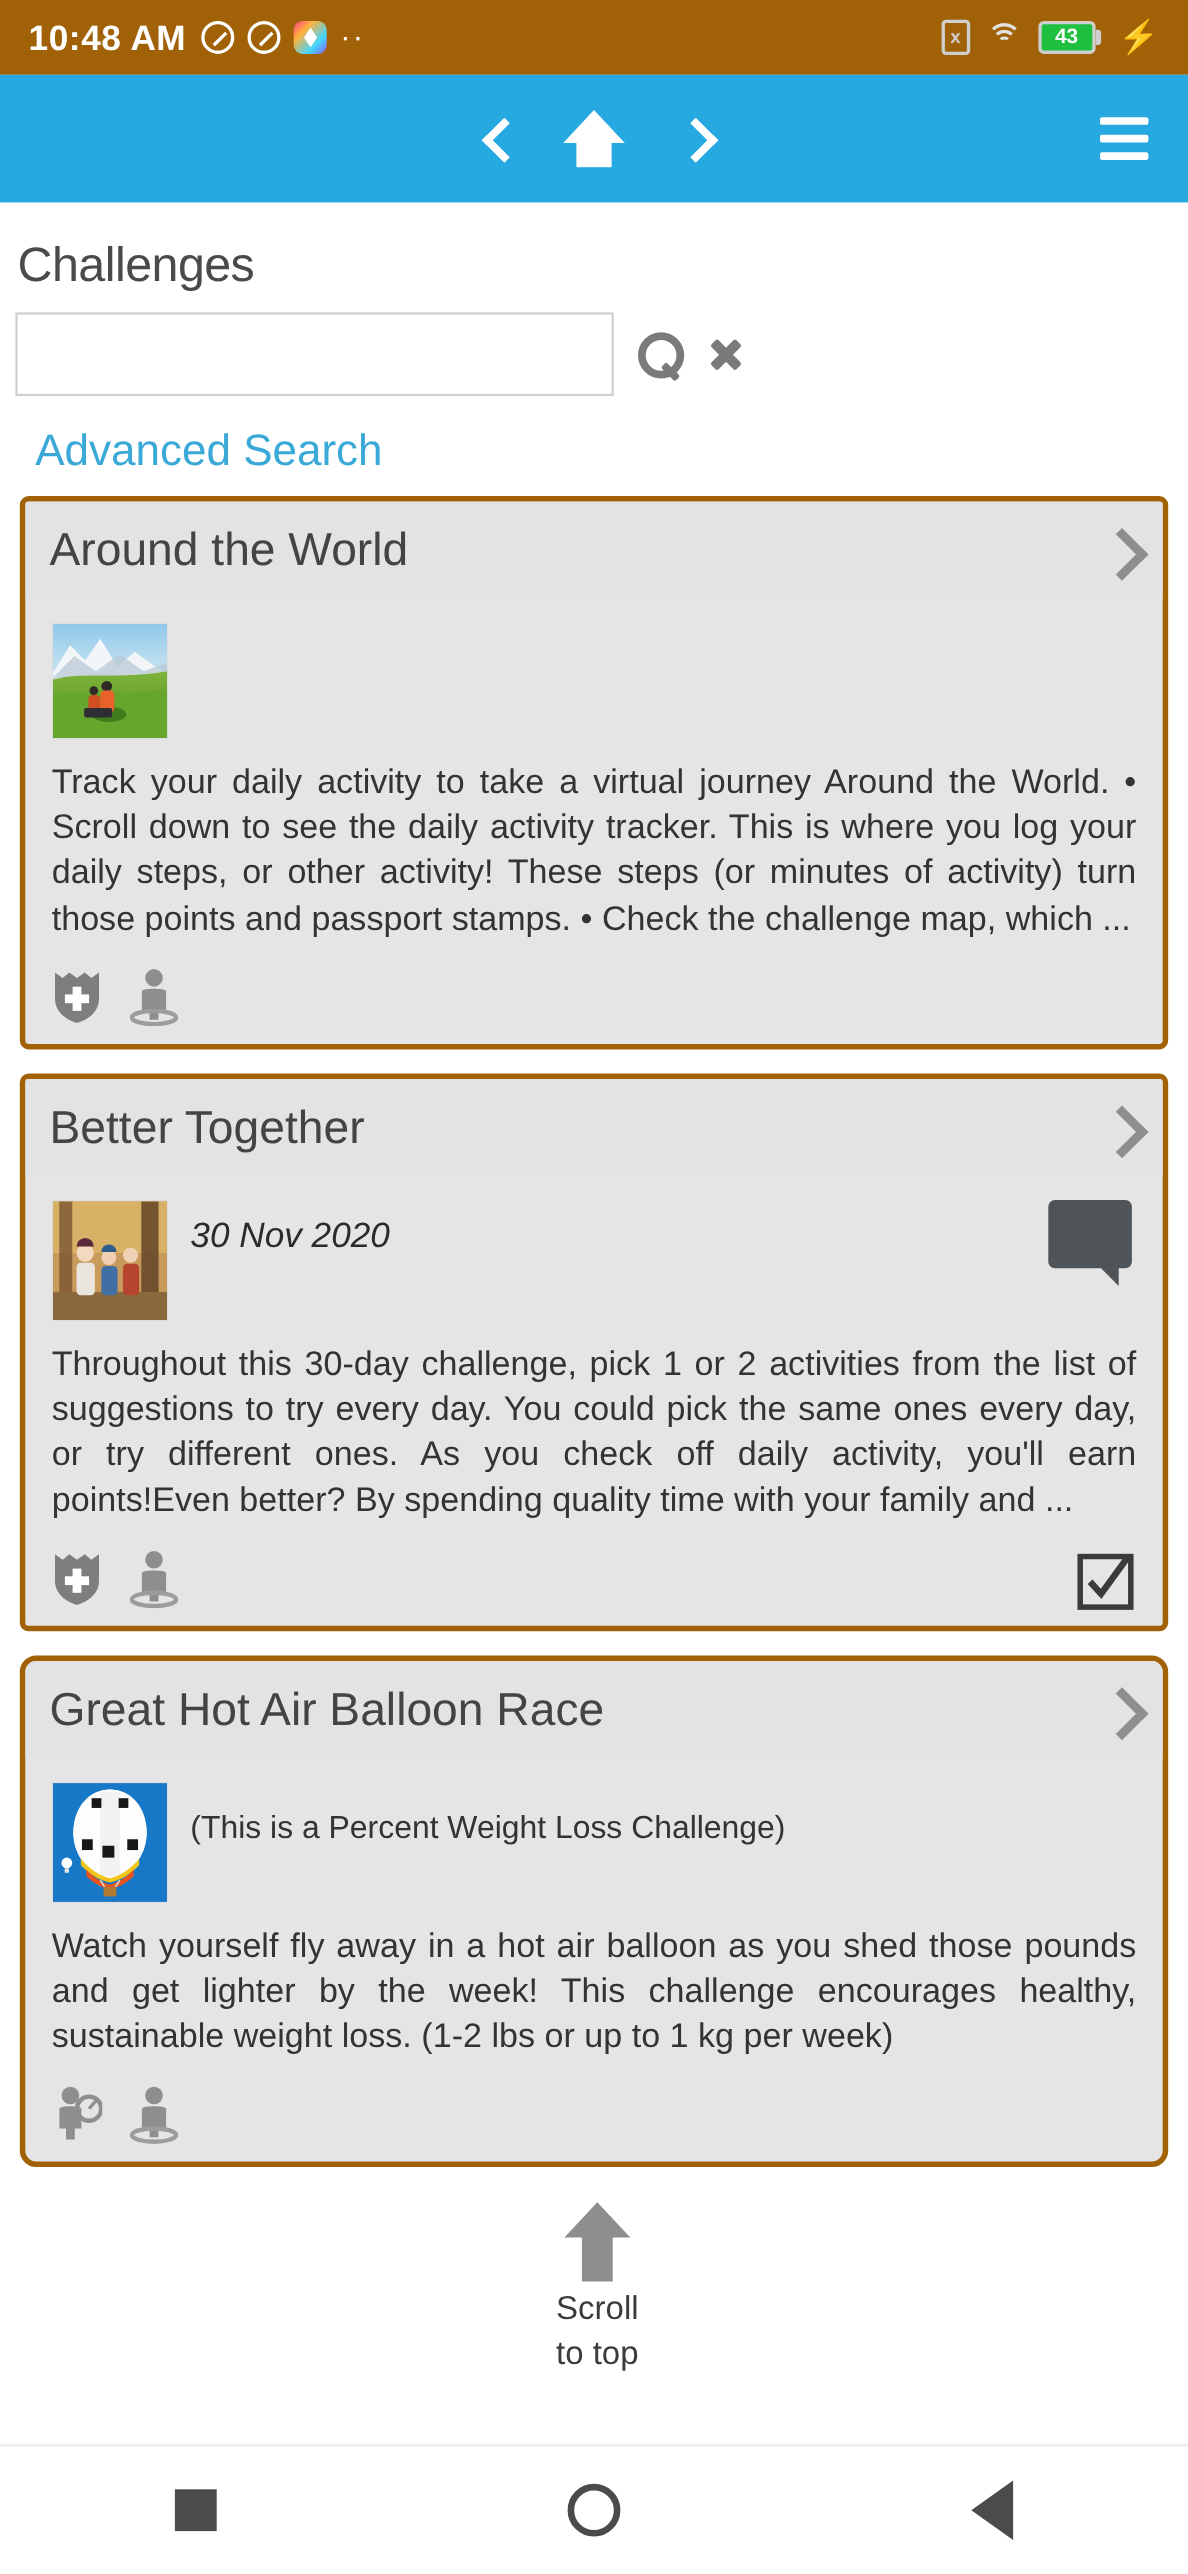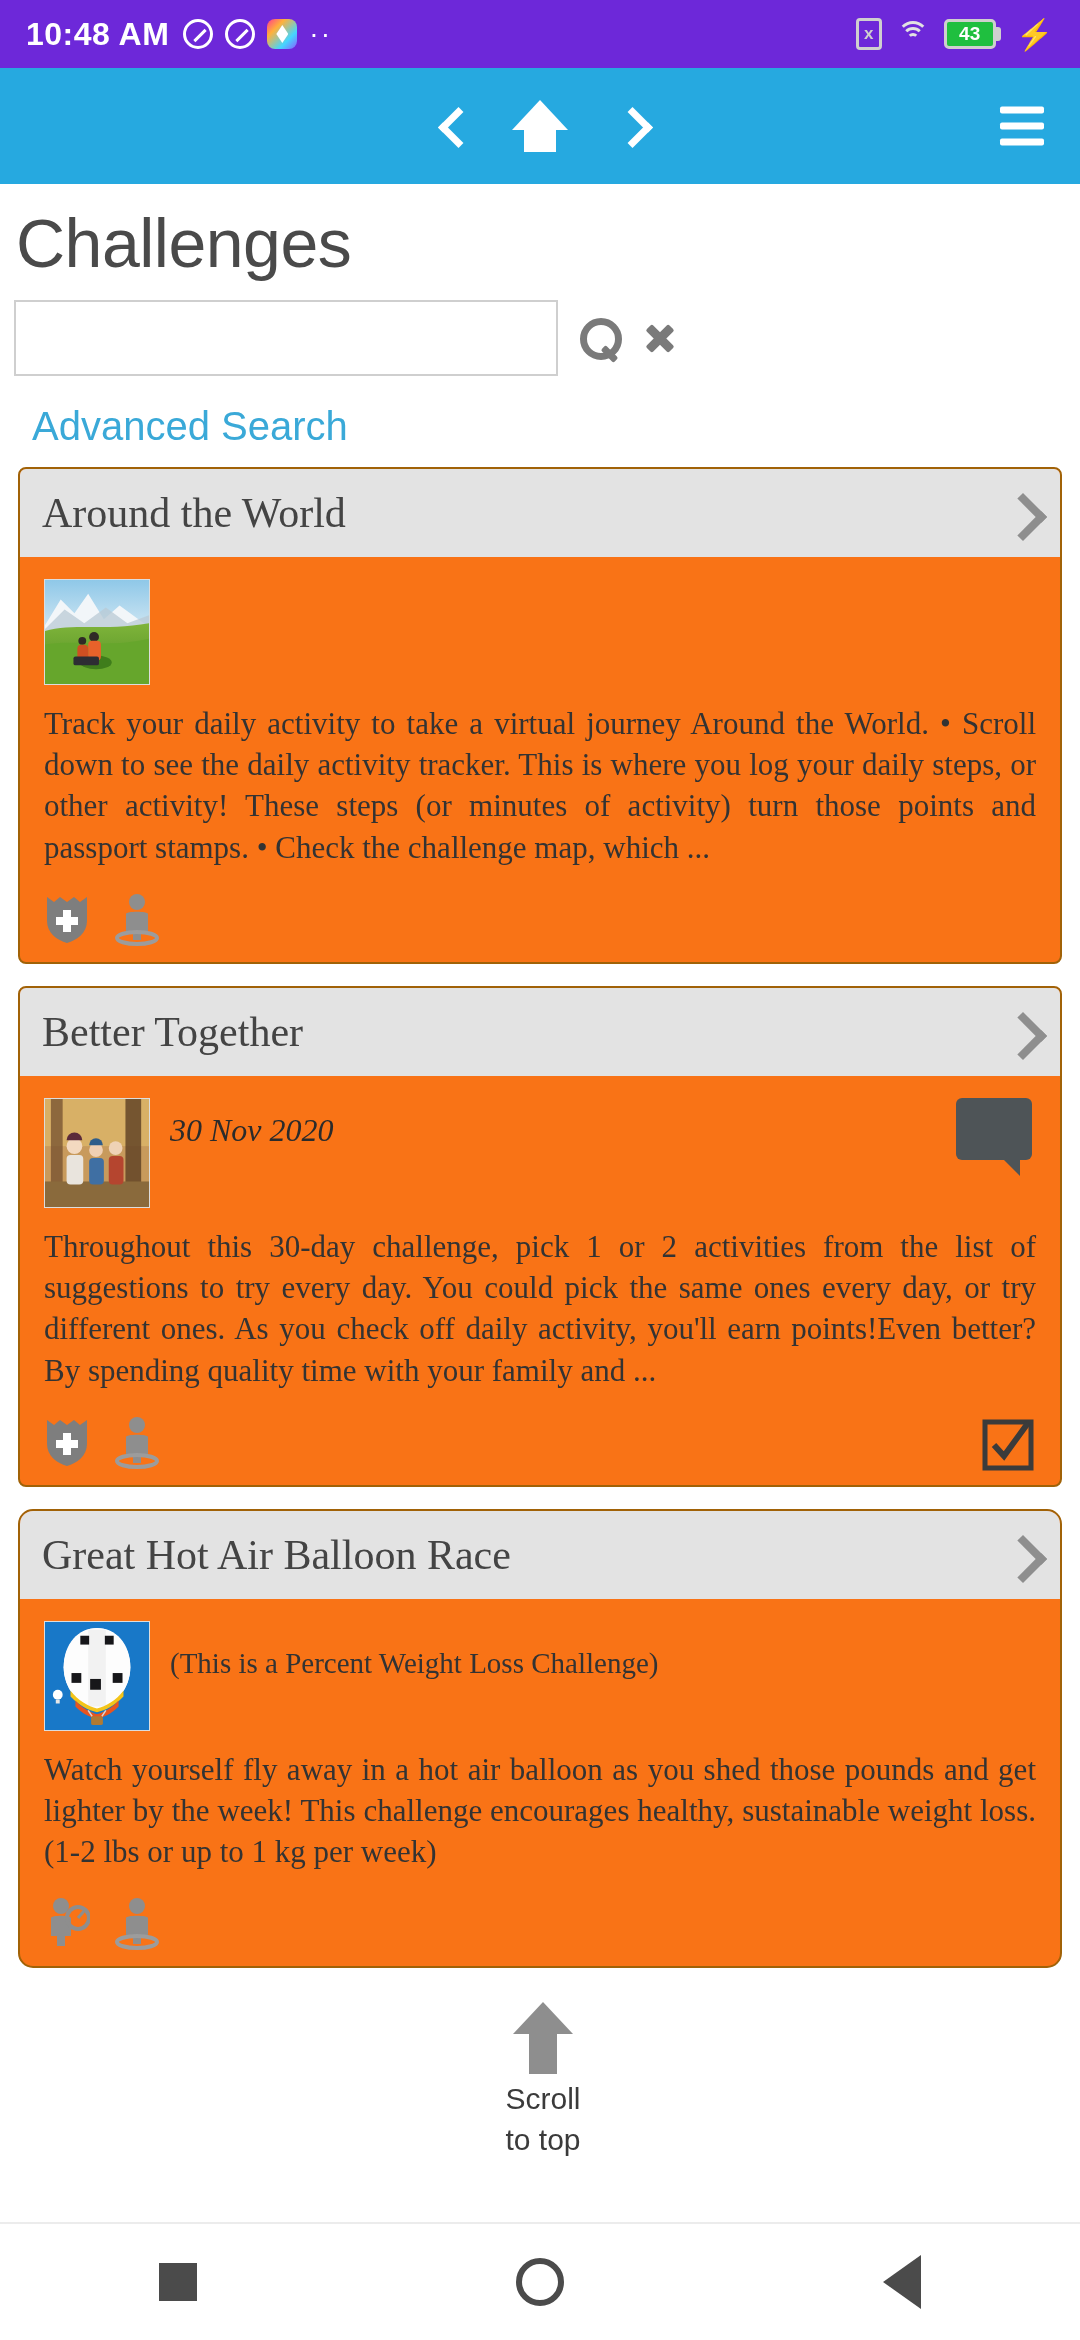--- a/index.html
+++ b/index.html
@@ -5,21 +5,21 @@
   * { box-sizing: border-box; margin: 0; padding: 0; }
   html, body {
     width: 1080px; height: 2340px;
     font-family: "Liberation Sans", sans-serif;
     background: #ffffff;
     overflow: hidden;
   }
 
   
   .statusbar {
-    height: 68px; background: #6d28d9; color: #ffffff;
+    height: 68px; background: #a16207; color: #ffffff;
     display: flex; align-items: center; padding: 0 26px;
   }
   .sb-time { font-size: 32px; font-weight: bold; letter-spacing: 0.5px; }
   .sb-left-icons { display: flex; align-items: center; gap: 12px; margin-left: 14px; }
   .sb-spacer { flex: 1; }
   .sb-right-icons { display: flex; align-items: center; gap: 14px; }
   .ring-icon { width: 30px; height: 30px; border: 3px solid #fff; border-radius: 50%;
                position: relative; }
   .ring-icon::after { content:""; position:absolute; left: 6px; top: 12px;
                width: 16px; height: 3px; background: #fff; transform: rotate(-45deg); }
@@ -63,42 +63,42 @@
      border-left: 28px solid transparent; border-right: 28px solid transparent;
      border-bottom: 30px solid #fff; }
   .home-icon::after { content:""; position:absolute; left:12px; top:28px; width:32px; height:24px;
      background:#fff; }
   .hamburger { position:absolute; right: 36px; top:50%; transform: translateY(-50%);
      width: 44px; display:flex; flex-direction:column; gap:9px; cursor:pointer; }
   .hamburger i { display:block; height: 7px; background:#fff; border-radius:2px; }
 
   
   .content { background:#fff; padding: 0 0 0 0; height: 2340px; }
-  .page-title { font-size: 68px; font-weight: 300; color:#4a4a4a; padding: 20px 0 18px 16px;
+  .page-title { font-size: 44px; font-weight: 300; color:#4a4a4a; padding: 32px 0 18px 16px;
     letter-spacing: -0.5px; }
 
   .search-row { display:flex; align-items:center; padding: 0 0 0 14px; gap: 22px; }
   .search-input { width: 544px; height: 76px; border: 2px solid #cfcfcf; background:#fff;
      font-size: 30px; padding: 0 12px; color:#333; font-family:"Liberation Sans",sans-serif; }
   .search-glass { width: 40px; height: 40px; position:relative; cursor:pointer; }
   .search-glass::before { content:""; position:absolute; left:0; top:0; width:28px; height:28px;
      border: 7px solid #7a7a7a; border-radius:50%; }
   .search-glass::after { content:""; position:absolute; left:26px; top:27px; width:7px; height:18px;
      background:#7a7a7a; transform: rotate(-45deg); border-radius:2px; }
   .clear-x { width: 36px; height: 36px; position:relative; cursor:pointer; }
   .clear-x::before, .clear-x::after { content:""; position:absolute; left:2px; top:14px;
      width: 32px; height: 9px; background:#7a7a7a; border-radius:2px; }
   .clear-x::before { transform: rotate(45deg); }
   .clear-x::after  { transform: rotate(-45deg); }
 
   .adv-search { color:#3aa9d8; font-size: 40px; padding: 28px 0 18px 14px; font-weight: 400; cursor:pointer;margin-left:18px;}
 
   
-  .card { margin: 0 18px 22px 18px; border: 2px solid #a16207; border-radius: 8px;
-     background:#f97316; overflow:hidden;font-family:Liberation Serif, serif; }
+  .card { margin: 0 18px 22px 18px; border: 5px solid #a16207; border-radius: 8px;
+     background:#e5e5e5; overflow:hidden; }
   .card-head { background:#e3e3e3; height: 88px; display:flex; align-items:center;
      padding: 0 22px; position:relative; cursor:pointer; }
   .card-head .title { font-size: 42px; font-weight: 300; color:#444; }
   .card-head .arrow { position:absolute; right: 26px; top: 50%; transform: translateY(-50%);
      width: 30px; height: 30px; }
   .card-head .arrow::before { content:""; position:absolute; left:2px; top:2px; width:26px; height:26px;
      border-right: 8px solid #8e8e8e; border-top: 8px solid #8e8e8e; transform: rotate(45deg); }
   .card-body { padding: 22px 24px 14px 24px; }
 
   .thumb-row { display:flex; align-items:flex-start; gap: 20px; position:relative; }

